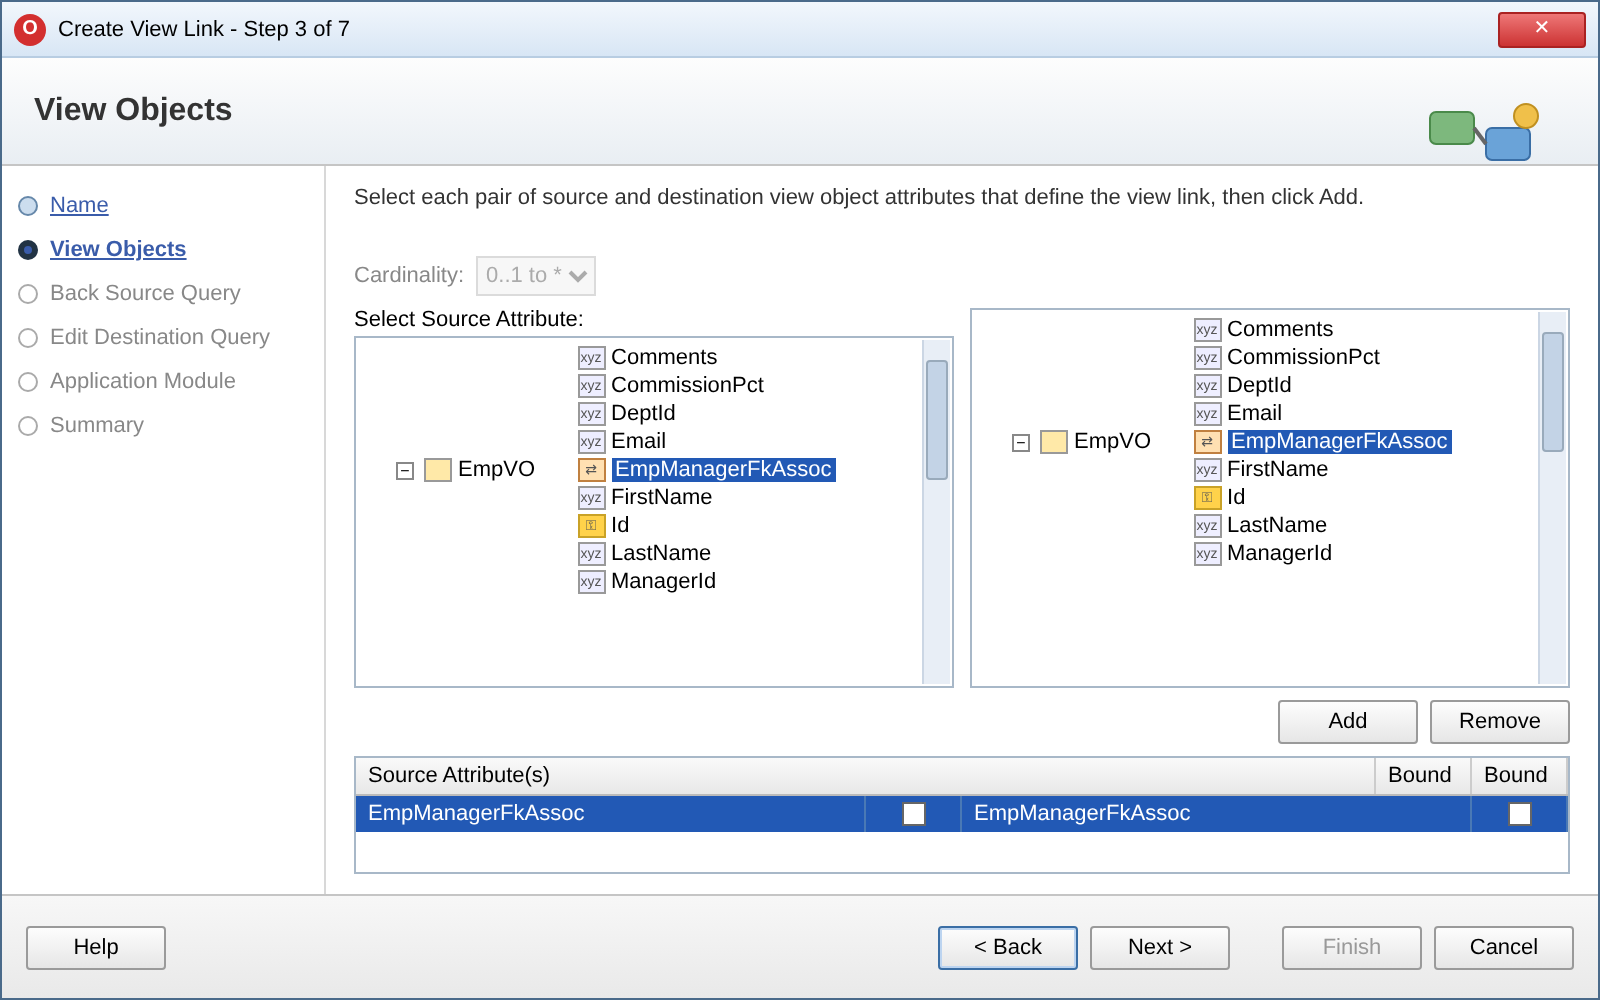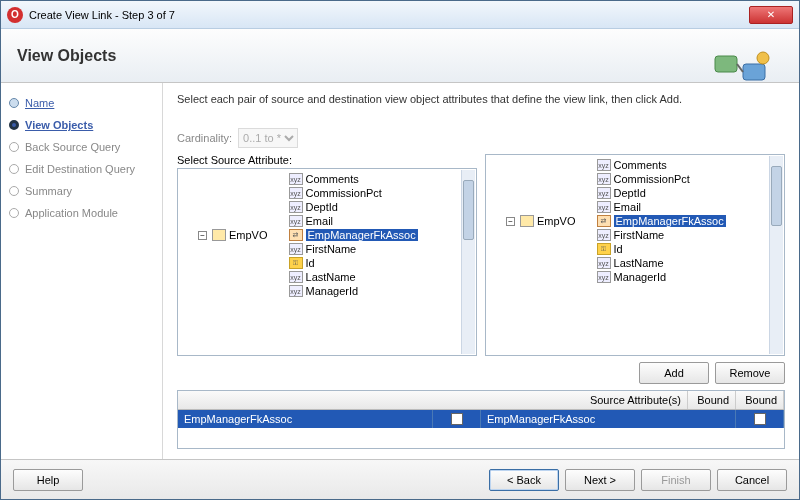--- a/index.html
+++ b/index.html
@@ -32,32 +32,32 @@
 .node-icon { display:inline-flex; width:14px; height:12px; border:1px solid #999; background:#ffe9a8; font-size:7px; align-items:center; justify-content:center; color:#555; flex-shrink:0;}
 .node-icon.xyz { background:#eef; }
 .node-icon.key { background:#ffd24a; border-color:#c9a227;}
 .node-icon.assoc { background:#ffe0b2; border-color:#c08040;}
 .tree li.sel > span.txt { background: #2259b5; color: #fff; padding: 0 2px; }
 .exp { width:9px; height:9px; border:1px solid #888; display:inline-flex; align-items:center; justify-content:center; font-size:8px; line-height:7px; margin-right:2px; background:#fff; flex-shrink:0;}
 .scroll-hint { position:absolute; right:1px; top:1px; bottom:1px; width:14px; background:#e8eef6; border-left:1px solid #cbd6e4;}
 .scroll-hint .thumb{ position:absolute; left:1px; right:1px; top:10px; height:60px; background:#c3d3e6; border:1px solid #9ab; border-radius:2px;}
 .btnrow { display: flex; justify-content: flex-end; gap: 6px; margin-bottom: 6px; }
 .btn { min-width: 70px; height: 22px; background: linear-gradient(#fdfdfd,#e6e6e6); border: 1px solid #9a9a9a; border-radius: 2px; cursor: pointer; padding: 4px 10px; }
-.btn:disabled, .btn.disabled { color: #999; cursor: default; }
+.btn:disabled, .btn.disabled { color: #999; cursor: default; margin-left: 20px; }
 .btn.default { border: 1px solid #3a6ea5; box-shadow: 0 0 0 1px #bcd4f0 inset; }
 .table { border: 1px solid #a8b8c8; }
 .table .thead { display: flex; background: linear-gradient(#fafafa,#e8e8e8); border-bottom: 1px solid #bbb; }
-.table .th { padding: 3px 6px; border-right: 1px solid #ccc; text-align: right; }
+.table .th { padding: 3px 6px; border-right: 1px solid #ccc; }
 .table .th.c1 { flex: 1; } .table .th.c2 { width: 48px; } .table .th.c3 { flex: 1; } .table .th.c4 { width: 48px; }
 .table .trow { display: flex; background: #2259b5; color: #fff; }
 .table .td { padding: 3px 6px; border-right: 1px solid #4a79b5; }
 .table .td.c1 { flex: 1; } .table .td.c2 { width: 48px; display:flex; align-items:center; justify-content:center;} .table .td.c3 { flex: 1; } .table .td.c4 { width: 48px; display:flex; align-items:center; justify-content:center;}
 .chk { width:12px; height:12px; background:#fff; border:1px solid #666;}
 .tblank { height: 20px; background:#fff;}
-.footer { height: 40px; border-top: 1px solid #c5c5c5; background: linear-gradient(#f7f7f7,#e9e9e9); display: flex; align-items: center; padding: 0 12px; gap: 6px; }
+.footer { height: 52px; border-top: 1px solid #c5c5c5; background: linear-gradient(#f7f7f7,#e9e9e9); display: flex; align-items: center; padding: 0 12px; gap: 6px; }
 .footer .spacer { flex: 1; }
 .hdr-decor { position:relative; }
 .hdr-decor svg{ position:absolute; right:0; top:-6px;}
 </style>
 </head>
 <body>
 
 <div class="window">
   <div class="titlebar">
     <div class="icon">O</div>
@@ -90,25 +90,25 @@
         <div class="step ">
           <span class="dot"></span>
           <span>Back Source Query</span>
         </div>
         <div class="step ">
           <span class="dot"></span>
           <span>Edit Destination Query</span>
         </div>
         <div class="step ">
           <span class="dot"></span>
+          <span>Application Module</span>
+        </div>
+        <div class="step ">
+          <span class="dot"></span>
           <span>Summary</span>
-        </div>
-        <div class="step ">
-          <span class="dot"></span>
-          <span>Application Module</span>
         </div>
       </div>
 
     <div class="main">
       <div class="instructions">Select each pair of source and destination view object attributes that define the view link, then click Add.</div>
 
       <div class="cardrow">
         <span>Cardinality:</span>
         <select disabled="">
           <option>0..1 to *</option>

